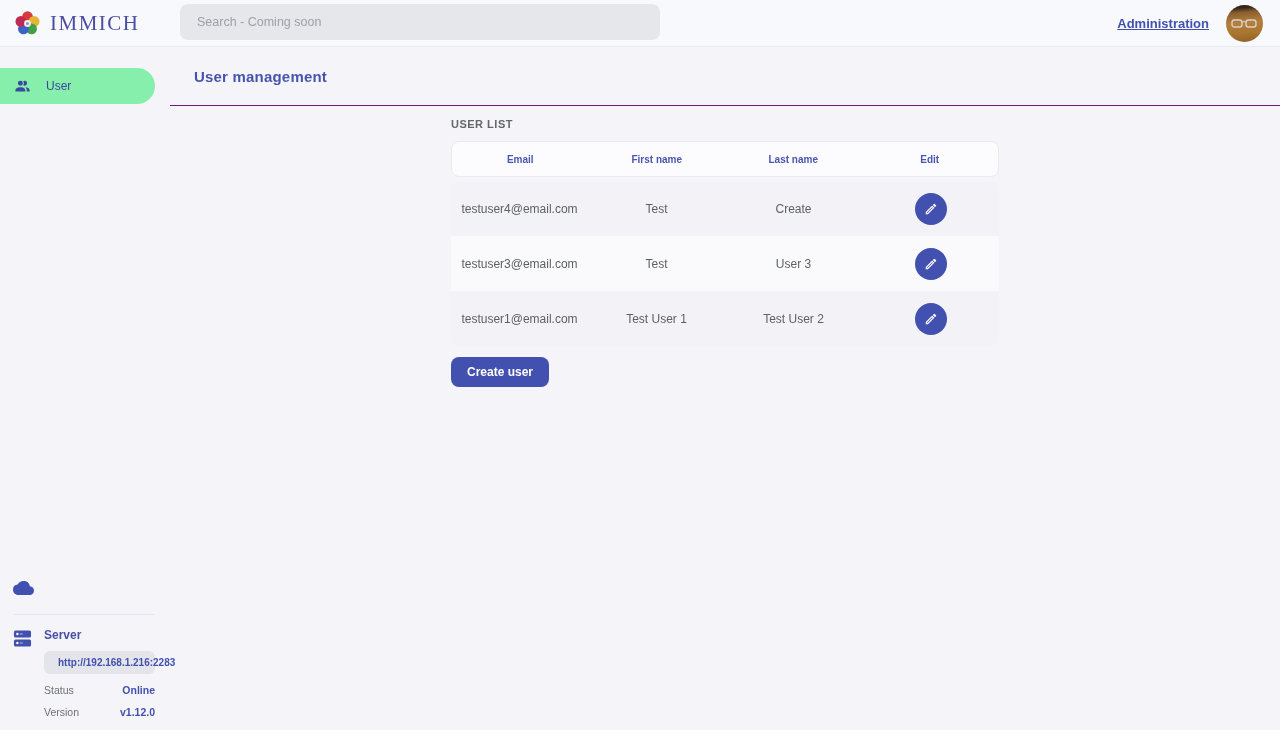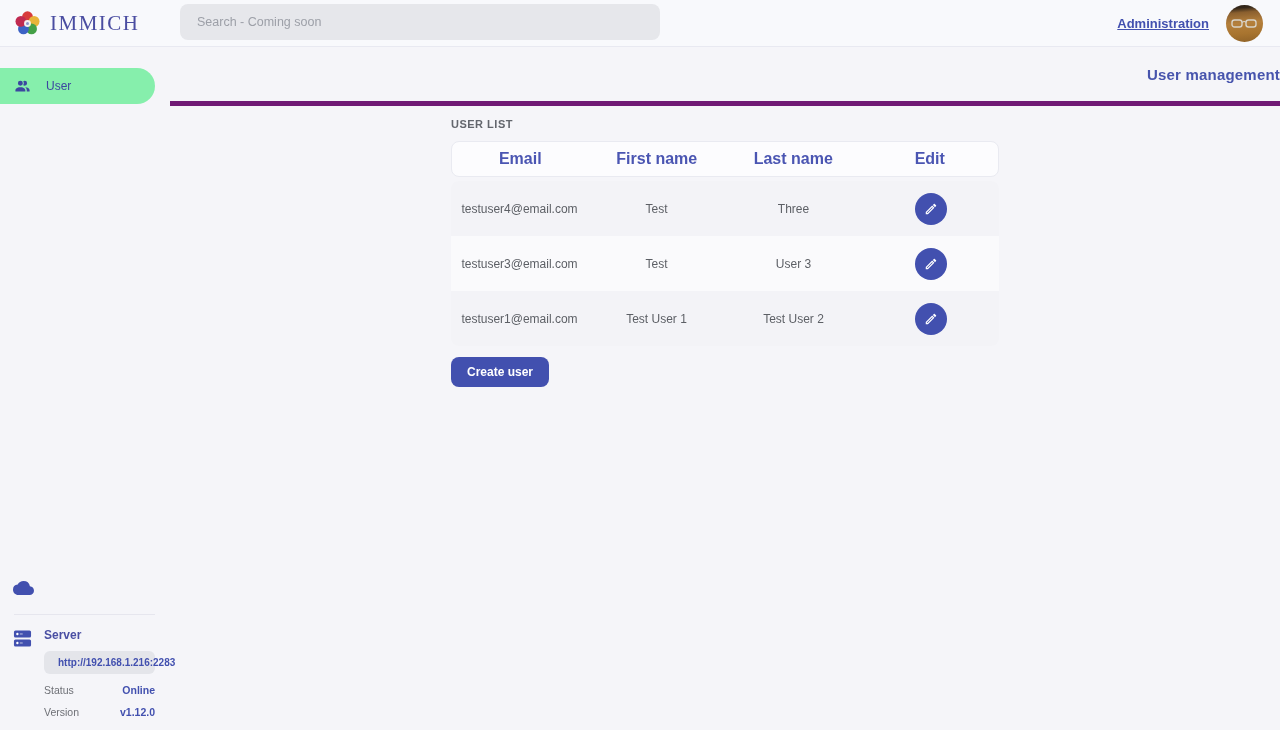--- a/index.html
+++ b/index.html
@@ -38,27 +38,27 @@
   .side-divider { height:1px; background:#e6e6ee; margin:14px 15px 13px 14px; }
   .url-chip { margin-top:9px; background:#e4e5ea; border-radius:6px; padding:6px 14px; text-align:center;
               font-size:10px; font-weight:700; color:#4250af; white-space:nowrap; }
   .kv { display:flex; justify-content:space-between; margin-top:10px; font-size:10.5px; }
   .kv-key { color:#6e7076; }
   .kv-val { color:#4250af; font-weight:700; }
 
   
   .main { margin-left:170px; padding-top:47px; }
   .page-header { height:59px; display:flex; align-items:center; padding-left:24px;
-                 border-bottom:5px solid #701a75;justify-content:flex-end; }
+                 border-bottom:1px solid #701a75; }
   .page-title { font-size:15px; font-weight:600; color:#4754ad; letter-spacing:.2px; }
   .content { width:548px; margin:12px auto 0; }
   .section-label { font-size:11px; font-weight:600; color:#63666d; letter-spacing:.5px; margin-bottom:11px; }
   .thead { height:36px; background:#fcfcfe; border:1px solid #e9eaf1; border-radius:8px;
            display:grid; grid-template-columns:repeat(4,1fr); align-items:center; text-align:center;
-           font-size:16px; font-weight:600; color:#4a55b2; }
+           font-size:10px; font-weight:600; color:#4a55b2; }
   .tbody { margin-top:4px; border-radius:8px; overflow:hidden; }
   .trow { height:55px; display:grid; grid-template-columns:repeat(4,1fr); align-items:center;
           text-align:center; font-size:12px; color:#5c5f65; }
   .trow:nth-child(odd) { background:#f3f3f7; }
   .trow:nth-child(even) { background:#fafafc; }
   .edit-btn { width:32px; height:32px; border-radius:50%; background:#4250af; border:none;
               display:inline-flex; align-items:center; justify-content:center; cursor:pointer;
               justify-self:center; }
   .create-btn { margin-top:11px; background:#4250af; color:#ffffff; border:none; border-radius:8px;
                 padding:8px 16px; font-size:12px; font-weight:600; cursor:pointer;
@@ -164,21 +164,21 @@
       <span>Email</span>
       <span>First name</span>
       <span>Last name</span>
       <span>Edit</span>
     </div>
 
     <div class="tbody">
       <div class="trow">
         <span>testuser4@email.com</span>
         <span>Test</span>
-        <span>Three</span>
+        <span>Create</span>
         <button class="edit-btn">
           <span style="display:inline-flex;">
             <svg width="14" height="14" viewBox="0 0 24 24" fill="#ffffff">
               <path d="M14.06 9.02l.92.92L5.92 19H5v-.92l9.06-9.06M17.66 3c-.25 0-.51.1-.7.29l-1.83 1.83 3.75 3.75 1.83-1.83c.39-.39.39-1.04 0-1.41l-2.34-2.34c-.2-.2-.45-.29-.71-.29zm-3.6 3.19L3 17.25V21h3.75L17.81 9.94l-3.75-3.75z"></path>
             </svg>
           </span>
         </button>
       </div>
       <div class="trow">
         <span>testuser3@email.com</span>

